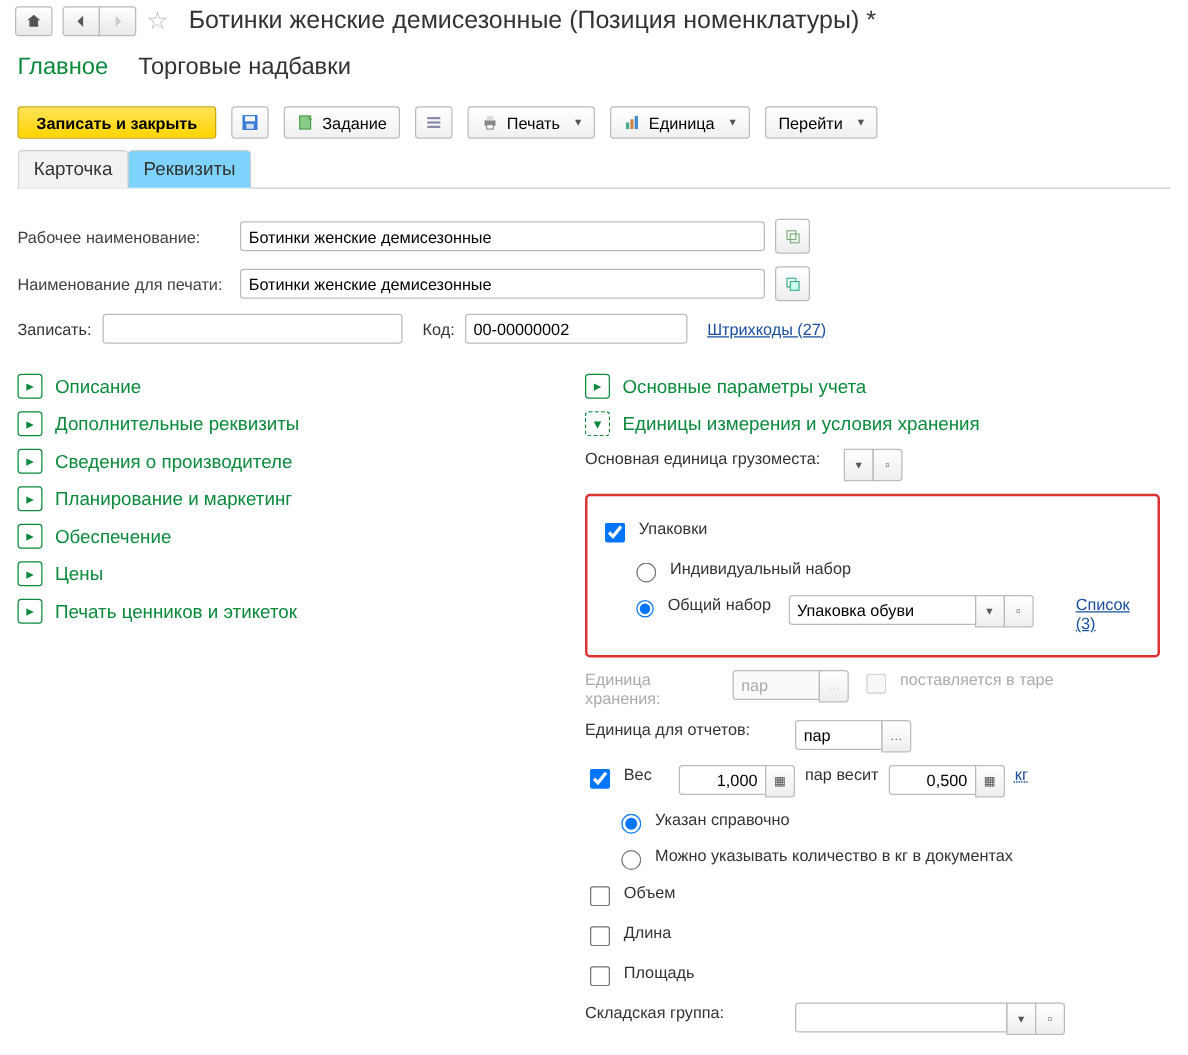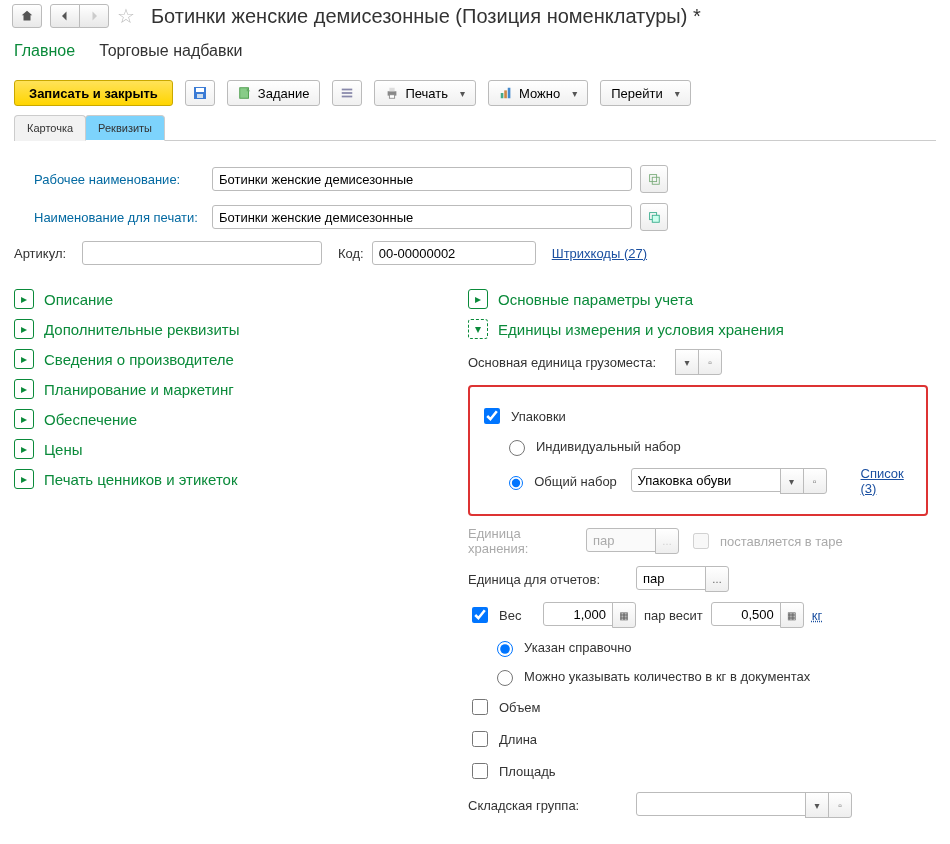--- a/index.html
+++ b/index.html
@@ -6,58 +6,58 @@
   body { width:950px; height:844px; box-sizing:border-box; }
   .titlebar { display:flex; align-items:center; gap:8px; padding:4px 12px 0; }
   .nav-btn { width:28px; height:22px; border:1px solid #bbb; border-radius:3px; background:#f5f5f5 linear-gradient(#fff,#e8e8e8); display:flex; align-items:center; justify-content:center; cursor:pointer; }
   .nav-group { display:flex; }
   .nav-group .nav-btn:first-child { border-top-right-radius:0; border-bottom-right-radius:0; }
   .nav-group .nav-btn:last-child  { border-top-left-radius:0;  border-bottom-left-radius:0; margin-left:-1px; }
   .title { font-size:20px; color:#333; margin-left:8px; }
   .star { color:#bbb; font-size:20px; }
 
   .section-tabs { display:flex; gap:24px; padding:8px 14px 0; }
-  .section-tab { font-size:16px; color:#333; padding:6px 0 10px; cursor:pointer; }
+  .section-tab { font-size:19px; color:#333; padding:6px 0 10px; cursor:pointer; }
   .section-tab.active { color:#0a8a3a; border-bottom:2px solid transparent; font-weight:400; }
 
   .cmdbar { display:flex; align-items:center; gap:12px; padding:8px 14px; flex-wrap:wrap; }
   .btn { height:26px; border:1px solid #bbb; border-radius:3px; background:linear-gradient(#fff,#f0f0f0); padding:0 10px; display:flex; align-items:center; gap:6px; cursor:pointer; font-size:13px; }
   .btn.yellow { background:linear-gradient(#ffe259,#ffd500); border-color:#c9a800; font-weight:bold; padding:0 14px; }
   .btn.icon-only { width:30px; padding:0; justify-content:center; }
   .btn .drop { margin-left:6px; color:#555; font-size:10px; }
 
   .subtabs-wrap { padding:0 14px; }
   .subtabs { display:flex; border-bottom:1px solid #ccc; }
-  .subtab { border:1px solid #ccc; border-bottom:none; padding:6px 12px; background:#f2f2f2; cursor:pointer; font-size:11px; margin-right:-1px; position:relative; top:1px; border-radius:4px 4px 0 0; }
+  .subtab { border:1px solid #ccc; border-bottom:none; padding:6px 12px; background:#f2f2f2; cursor:pointer; font-size:15px; margin-right:-1px; position:relative; top:1px; border-radius:4px 4px 0 0; }
   .subtab.active { background:#7dd3fc; border-bottom:1px solid #fff; }
 
   .content { padding:14px; }
   .link { color:#1a4fa0; text-decoration:underline dotted; cursor:pointer; }
   .link.solid { text-decoration:underline; }
 
   .form-row { display:flex; align-items:center; gap:8px; margin:10px 0; }
-  .lbl { width:170px; color:#0369a1;margin-left:20px; }
+  .lbl { width:170px; color:#404040; }
   .lbl-sm { color:#333; }
   input.text, select.text { height:24px; border:1px solid #bbb; border-radius:3px; padding:0 6px; font-size:13px; box-sizing:border-box; }
   .w420 { width:420px; }
   .w240 { width:240px; }
-  .w150 { width:164px; }
+  .w150 { width:178px; }
   .w70  { width:70px; text-align:right; }
   .icon-btn { width:26px; height:26px; border:1px solid #bbb; border-radius:3px; background:linear-gradient(#fff,#eee); display:flex; align-items:center; justify-content:center; cursor:pointer; }
 
   .two-col { display:flex; gap:24px; margin-top:14px; }
   .col { flex:0 0 auto; }
   .col.left  { width:430px; }
   .col.right { width:460px; }
 
   .expander { display:flex; align-items:center; gap:10px; margin:10px 0; color:#0a8a3a; font-size:15px; cursor:pointer; }
   .exp-ico { width:18px; height:18px; border:1.5px solid #0a8a3a; border-radius:3px; display:flex; align-items:center; justify-content:center; color:#0a8a3a; font-size:12px; }
   .exp-ico.dashed { border-style:dashed; }
 
-  .rrow { display:flex; align-items:center; gap:8px; margin:10px 0; }
+  .rrow { display:flex; gap:8px; margin:10px 0; }
   .rrow .lbl2 { width:200px; }
   .combo { display:flex; }
   .combo .text { border-top-right-radius:0; border-bottom-right-radius:0; }
   .combo .cbtn { width:22px; height:24px; border:1px solid #bbb; margin-left:-1px; background:linear-gradient(#fff,#eee); display:flex; align-items:center; justify-content:center; cursor:pointer; font-size:10px; color:#555; }
   .combo .cbtn:last-child { border-top-right-radius:3px; border-bottom-right-radius:3px; }
 
   .redbox { border:2px solid #d33; border-radius:4px; padding:8px 10px; margin:6px 0 10px; }
   .chk, .rad { width:16px; height:16px; cursor:pointer; }
   .muted { color:#aaa; }
 
@@ -124,21 +124,21 @@
       </svg>
     <span>Печать</span>
     <span class="drop">▾</span>
   </button>
   <button class="btn">
     <svg width="14" height="14" viewBox="0 0 16 16">
         <rect x="2" y="8" width="3" height="6" fill="#4a8"></rect>
         <rect x="6" y="5" width="3" height="9" fill="#c84"></rect>
         <rect x="10" y="2" width="3" height="12" fill="#48c"></rect>
       </svg>
-    <span>Можно</span>
+    <span>Единица</span>
     <span class="drop">▾</span>
   </button>
   <button class="btn">
     <span>Перейти</span>
     <span class="drop">▾</span>
   </button>
 </div>
 
 <div class="subtabs-wrap">
   <div class="subtabs">
@@ -165,21 +165,21 @@
     <input class="text w420" value="Ботинки женские демисезонные" style="">
     <div class="icon-btn">
       <svg width="14" height="14" viewBox="0 0 16 16">
           <rect x="3" y="3" width="8" height="8" fill="none" stroke="#3a8"></rect>
           <rect x="6" y="6" width="8" height="8" fill="#cfe" stroke="#3a8"></rect>
         </svg>
     </div>
   </div>
 
   <div class="form-row">
-    <span class="lbl-sm" style="width:60px">Артикул:</span>
+    <span class="lbl-sm" style="width:60px">Записать:</span>
     <input class="text w240" value="" style="">
     <span class="lbl-sm" style="margin-left:8px">Код:</span>
     <input class="text w150" value="00-00000002" style="">
     <a class="link solid" style="margin-left:8px">Штрихкоды (27)</a>
   </div>
 
   <div class="two-col">
 
     <div class="col left">
       <div class="expander">

